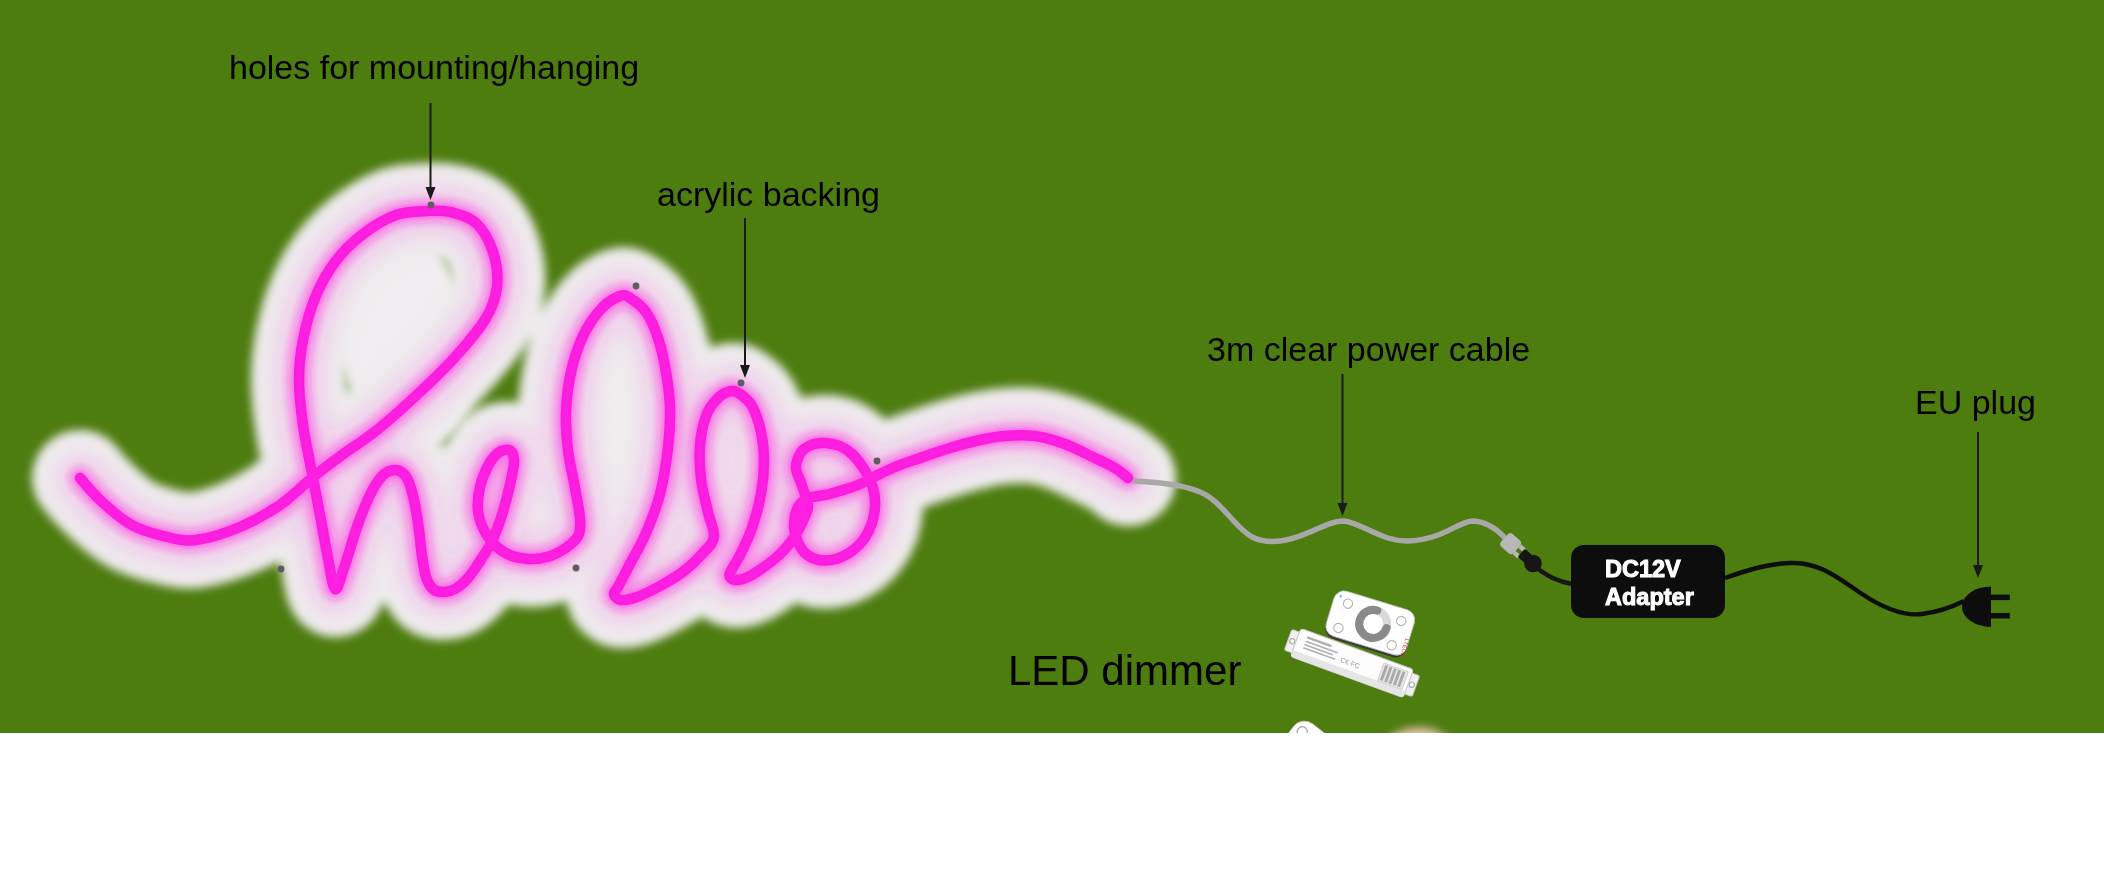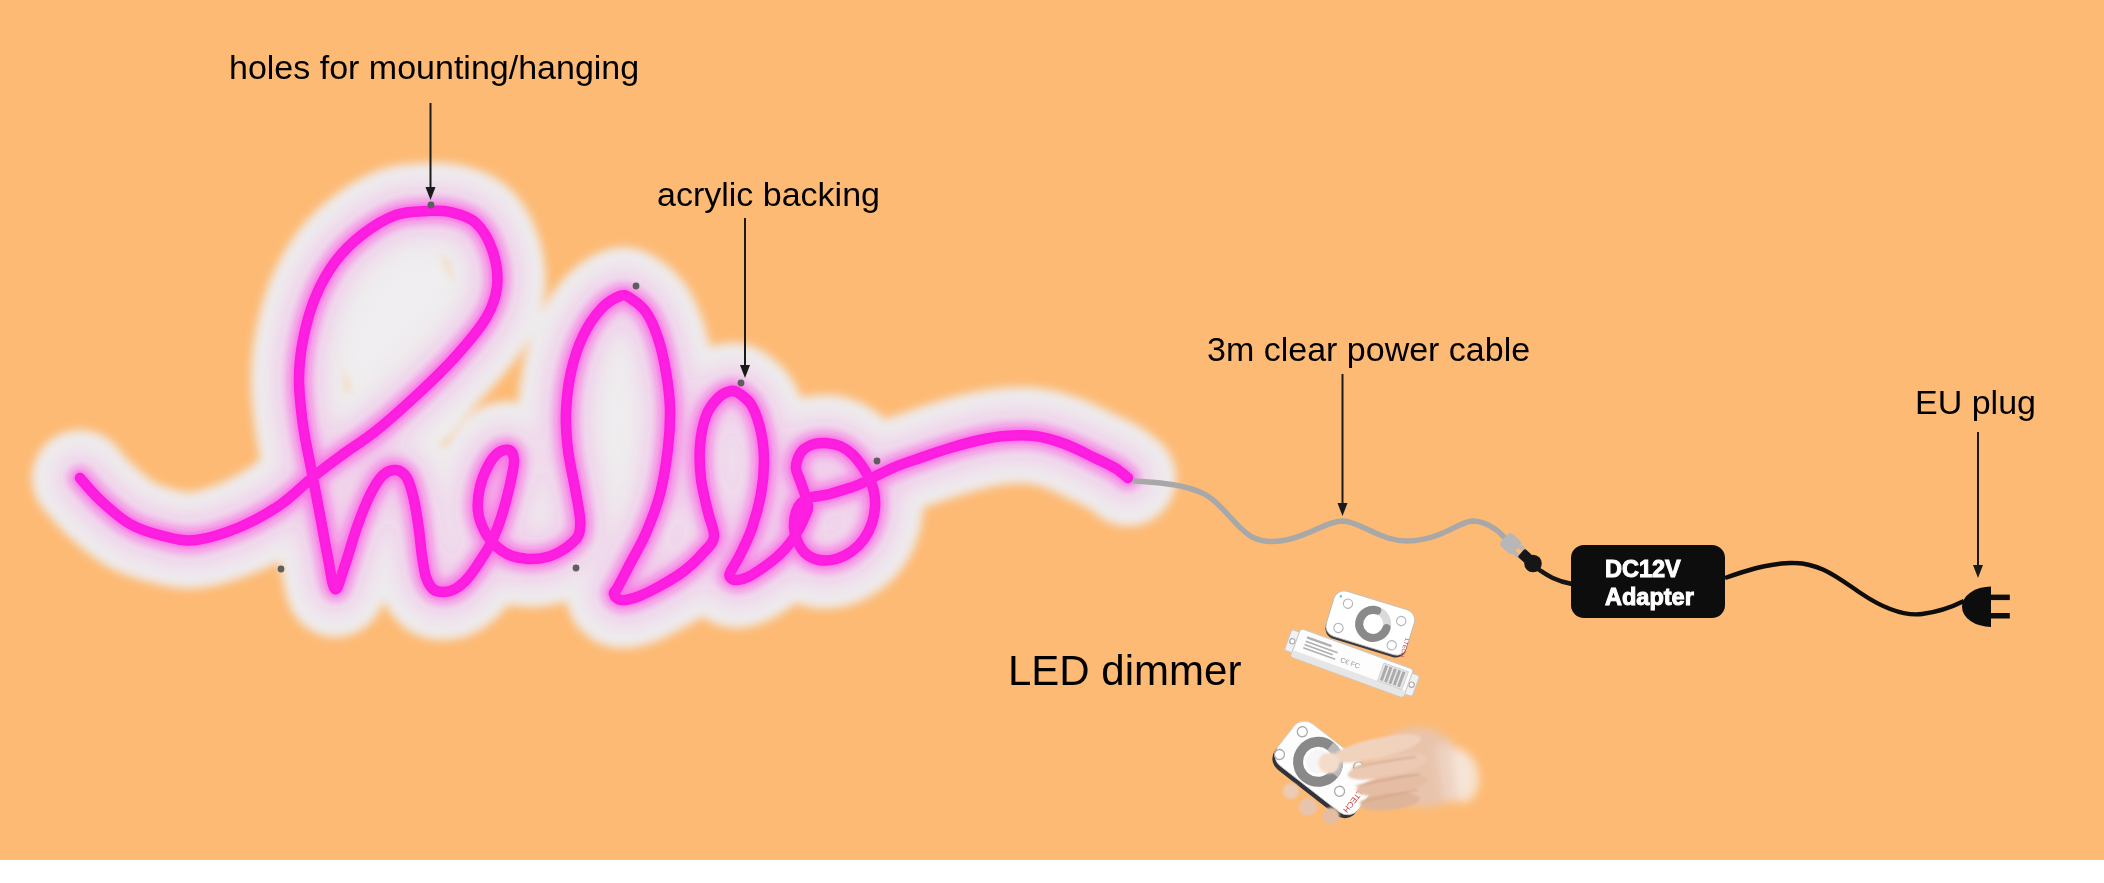--- a/index.html
+++ b/index.html
@@ -1,16 +1,16 @@
 <!DOCTYPE html>
 <html><head>
 <meta charset="utf-8">
 <style>
   html,body{margin:0;padding:0;background:#ffffff;}
-  #stage{position:relative;width:2104px;height:860px;background:#fdba74;overflow:hidden;
+  #stage{position:relative;width:2104px;height:733px;background:#4d7c0f;overflow:hidden;
          font-family:"Liberation Sans", sans-serif;}
   svg{display:block;}
 </style>
 </head>
 <body>
 <div id="stage">
 <svg width="2104" height="883" viewBox="0 0 2104 883" xmlns="http://www.w3.org/2000/svg">
   <defs>
     <filter id="fback" x="-20%" y="-20%" width="140%" height="140%">
       <feGaussianBlur stdDeviation="5"></feGaussianBlur>

